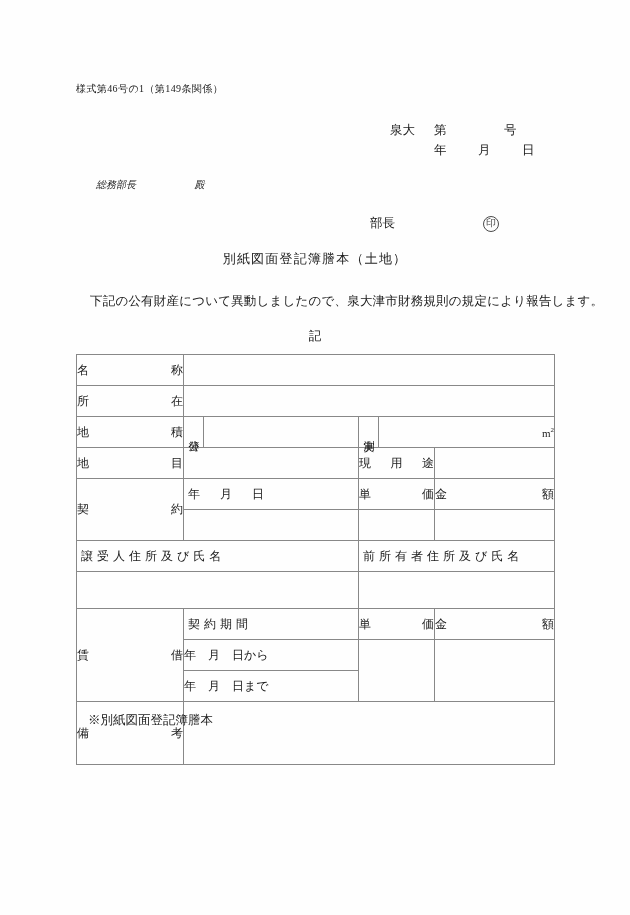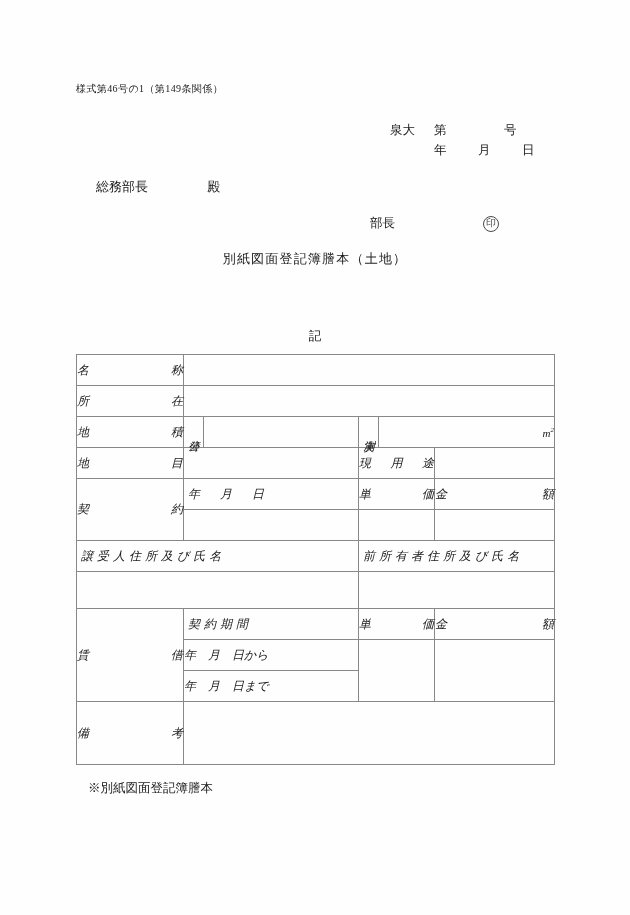--- a/index.html
+++ b/index.html
@@ -46,22 +46,23 @@
   .dn-dai    { width: 70px; }
   .dn-gou    { width: 30px; }
   .dn-year   { width: 44px; padding-left: 44px; box-sizing: content-box; }
   .dn-month  { width: 44px; }
   .dn-day    { width: 30px; }
 
   .recipient {
     position: absolute;
     left: 96px;
     top: 178px;
-    font-size: 13px;
-    white-space: nowrap;
+    font-size: 10px;
+    white-space: nowrap;
+    font-style: italic;
   }
   .recipient .r-title { margin-right: 56px; }
 
   .signer {
     position: absolute;
     left: 370px;
     top: 215px;
     font-size: 12.5px;
     white-space: nowrap;
     display: flex;
@@ -125,21 +126,20 @@
     border-collapse: collapse;
     table-layout: fixed;
     font-size: 12px;
   }
   .form-table td {
     border: 1px solid #ararara;
     border: 1px solid #888;
     padding: 0;
     height: 30px;
     vertical-align: middle;
-    font-style: italic;
   }
   .lbl {
     text-align: justify;
     text-align-last: justify;
     padding: 0 10px;
     white-space: nowrap;
   }
   .ctr {
     text-align: left;
     white-space: nowrap;
@@ -168,21 +168,21 @@
   }
   .unit-cell sup {
     font-size: 7px;
     vertical-align: super;
   }
   .blank { }
 
   .footnote {
     position: absolute;
     left: 88px;
-    top: 780px;
+    top: 712px;
     font-size: 12.5px;
     white-space: nowrap;
   }
 </style>
 </head>
 <body>
 
 <div class="page">
 
   <div class="form-code">様式第46号の1（第149条関係）</div>
@@ -205,20 +205,21 @@
     <span>殿</span>
   </div>
 
   <div class="signer">
     <span class="s-title">部長</span>
     <span class="seal"><span>印</span></span>
   </div>
 
   <div class="doc-title">別紙図面登記簿謄本（土地）</div>
 
+  <div class="lead-text">下記の公有財産について異動しましたので、泉大津市財務規則の規定により報告します。</div>
 
   <div class="ki-mark">記</div>
 
   <table class="form-table">
     <colgroup>
       <col style="width:107px">
       <col style="width:20px">
       <col style="width:155px">
       <col style="width:20px">
       <col style="width:56px">

